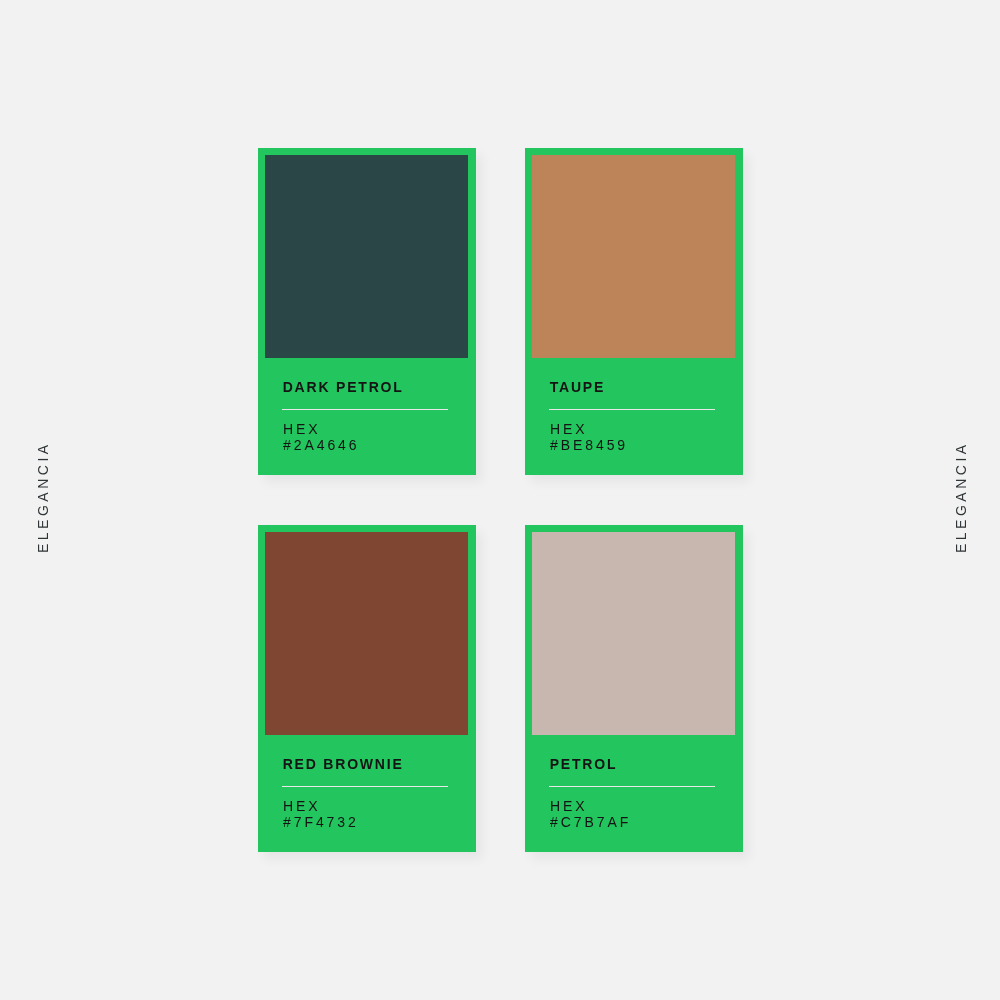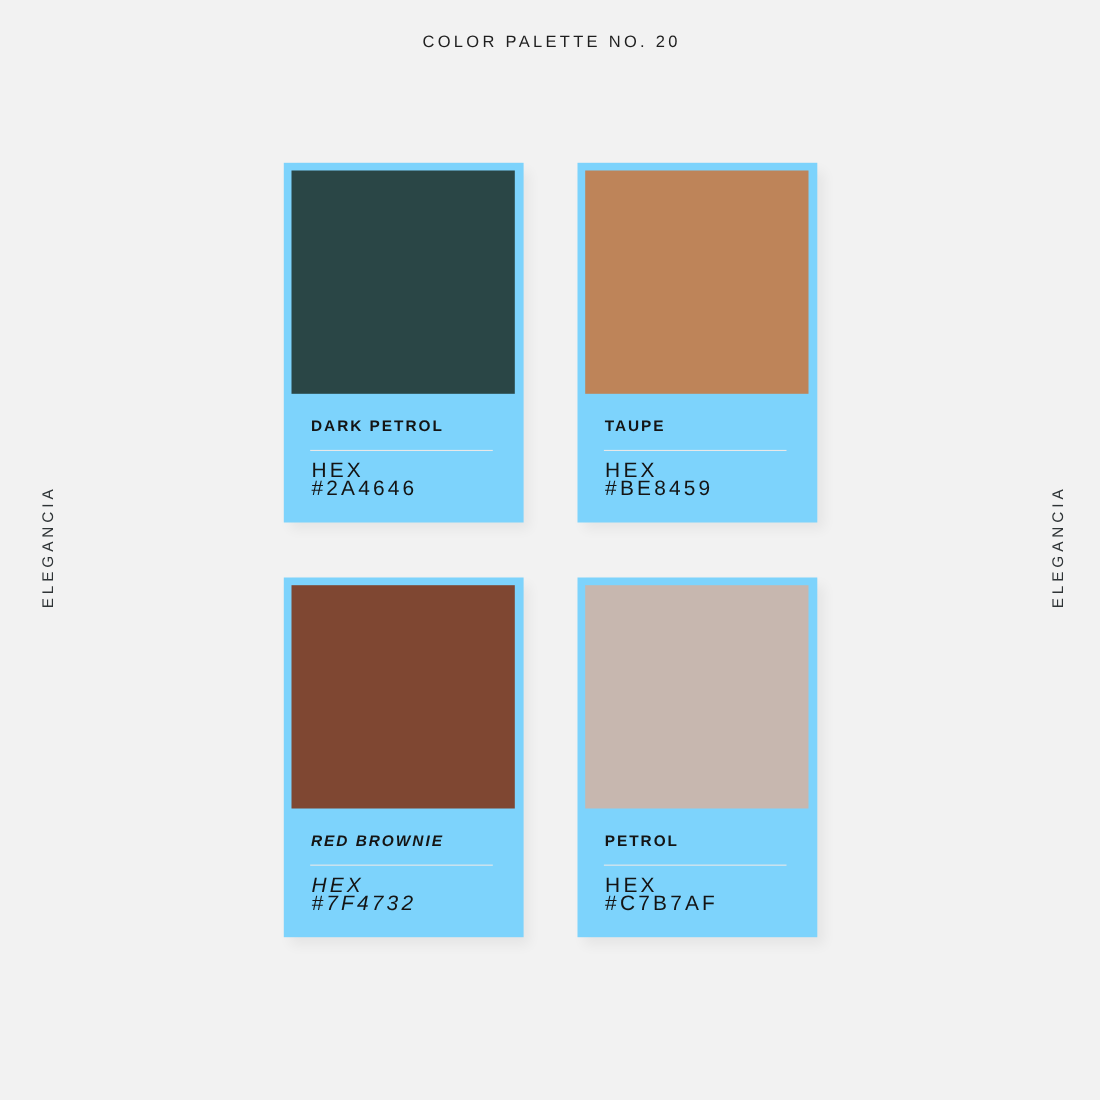--- a/index.html
+++ b/index.html
@@ -42,26 +42,26 @@
   }
   .side-label.left  { left: 36px;  top: 552.5px; transform: rotate(-90deg); }
   .side-label.right { left: 954px; top: 552.5px; transform: rotate(-90deg); }
 
   .grid { position: absolute; left: 257.5px; top: 147.5px; }
 
   .card {
     position: absolute;
     width: 218px;
     height: 327px;
-    background: #7dd3fc;
+    background: #22c55e;
     box-shadow: 6px 7px 11px rgba(0,0,0,0.055);
   }
   .card.c0 { left: 0px;   top: 0px;   }
   .card.c1 { left: 267px; top: 0px;   }
-  .card.c2 { left: 0px;   top: 377px; font-style: italic; }
+  .card.c2 { left: 0px;   top: 377px; }
   .card.c3 { left: 267px; top: 377px; }
 
   .swatch {
     position: absolute;
     left: 7.5px;
     top: 7.5px;
     width: 203px;
     height: 203px;
   }
   .card-title {
@@ -78,33 +78,32 @@
     left: 24.5px;
     top: 261px;
     width: 166px;
     height: 1px;
     background: #e8e8e8;
   }
   .hex-label {
     position: absolute;
     left: 25.6px;
     top: 273px;
-    font-size: 19px;
+    font-size: 14px;
     font-weight: 400;
     letter-spacing: 2.9px;
     color: #141414;
     line-height: 16.5px;
   }
 </style>
 </head>
 <body style="background: rgb(242, 242, 242);">
 
 <div class="page">
 
-  <div class="headline">COLOR PALETTE NO. 20</div>
 
   <div class="side-label left">ELEGANCIA</div>
   <div class="side-label right">ELEGANCIA</div>
 
   <div class="grid">
     <div class="card c0">
       <div class="swatch" style="background: rgb(42, 70, 70);"></div>
       <div class="card-title">DARK PETROL</div>
       <div class="divider"></div>
       <div class="hex-label">

